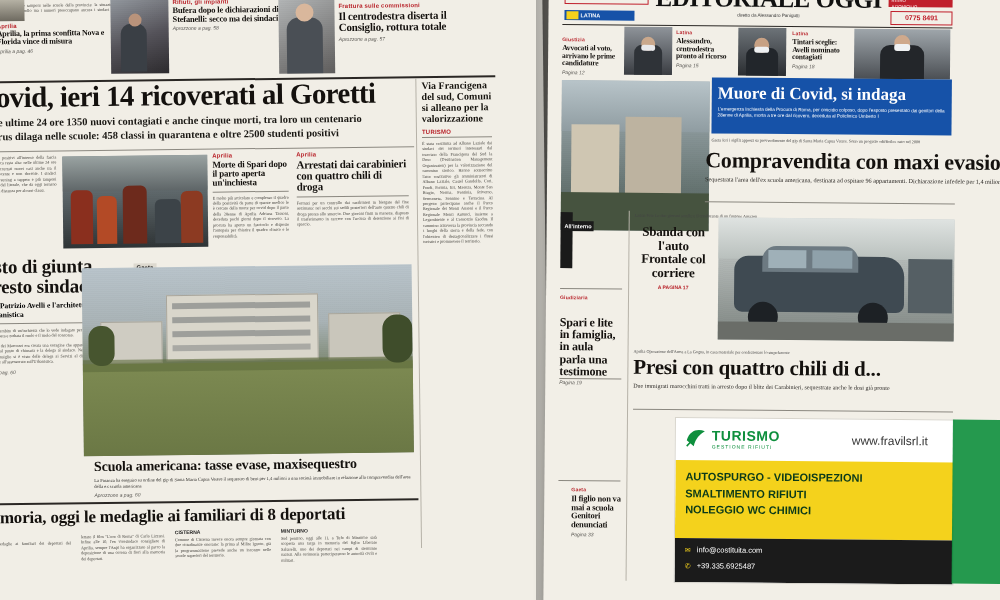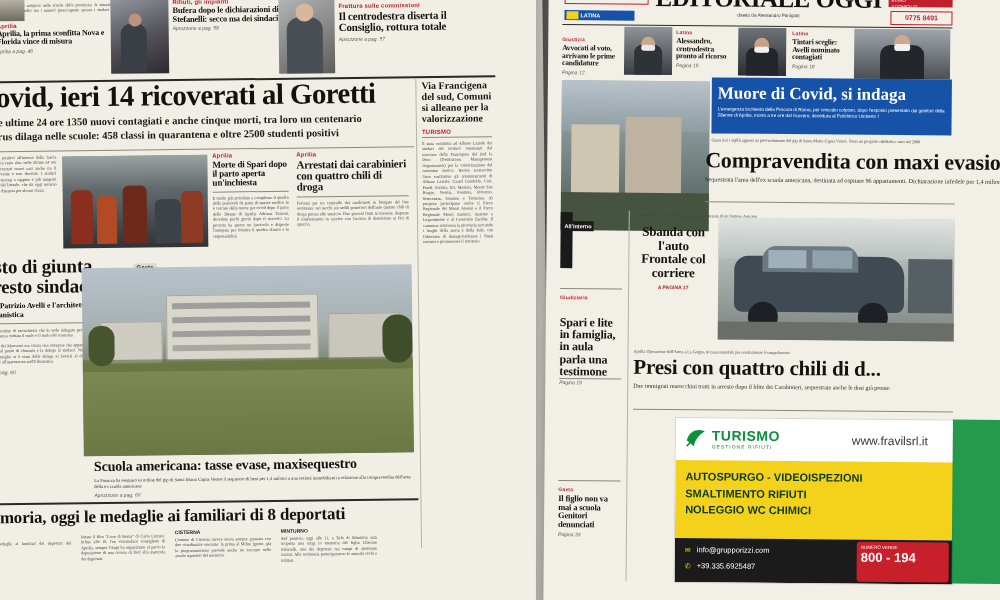--- a/index.html
+++ b/index.html
@@ -291,21 +291,21 @@
 
     <div class="blk" style="left:14px;top:306px;width:62px;">
       <div class="kicker" style="font-size:5px;">Giudiziaria</div>
       <div class="hl serif" style="font-size:12px;margin-top:16px;">Spari e lite in famiglia, in aula parla una testimone</div>
       <div class="pagina" style="margin-top:2px;">Pagina 19</div>
     </div>
     <div class="rule2" style="position:absolute;left:14px;top:390px;width:62px;"></div>
 
     <div class="rule2" style="position:absolute;left:14px;top:492px;width:62px;"></div>
 
-    <div class="blk" style="left:14px;top:498px;width:62px;">
+    <div class="blk" style="left:27px;top:498px;width:62px;">
       <div class="kicker" style="font-size:5px;">Gaeta</div>
       <div class="hl serif" style="font-size:8.5px;margin-top:2px;">Il figlio non va mai a scuola Genitori denunciati</div>
       <div class="pagina" style="margin-top:2px;">Pagina 33</div>
     </div>
 
     <div class="col-rule" style="left:82px;top:222px;height:370px;"></div>
 
     <div class="blk" style="left:88px;top:224px;width:316px;">
       <div class="xtiny" style="color:#444;">Latina Fere Le due giovani sorelle e il conducente di un furgone Amazon</div>
     </div>
@@ -350,28 +350,24 @@
       <div class="sans" style="position:absolute;left:176px;top:14px;font-size:12px;color:#333;">www.fravilsrl.it</div>
 
       <div class="ylw" style="position:absolute;left:0;top:42px;width:278px;height:78px;">
         <div class="sans" style="font-size:11px;font-weight:bold;color:#0b3a1a;white-space:pre-line;padding:8px 10px;line-height:1.5;">AUTOSPURGO - VIDEOISPEZIONI
 SMALTIMENTO RIFIUTI
 NOLEGGIO WC CHIMICI</div>
       </div>
 
       <div style="position:absolute;left:0;top:120px;width:278px;height:44px;background:#1b1b1b;">
         <span class="sans" style="position:absolute;left:10px;top:8px;font-size:7px;color:#f4d21c;">✉</span>
-        <div class="sans" style="position:absolute;left:22px;top:7px;font-size:7.5px;color:#fff;">info@grupporizzi.com</div>
+        <div class="sans" style="position:absolute;left:22px;top:7px;font-size:7.5px;color:#fff;">info@costituita.com</div>
         <span class="sans" style="position:absolute;left:10px;top:24px;font-size:7px;color:#f4d21c;">✆</span>
         <div class="sans" style="position:absolute;left:22px;top:23px;font-size:7.5px;color:#fff;">+39.335.6925487</div>
 
-        <div style="position:absolute;right:4px;top:2px;width:92px;height:40px;background:#c8202a;border-radius:3px;">
-          <div class="sans" style="font-size:4.5px;color:#fff;padding:3px 4px 0;">NUMERO VERDE</div>
-          <div class="sans" style="font-size:13px;font-weight:bold;color:#fff;padding:0 4px;">800 - 194</div>
-        </div>
       </div>
     </div>
 
     <div class="adbox grn" style="left:408px;top:428px;width:60px;height:164px;opacity:.9;"></div>
 
   </div>
 
 </div>
 
 </body></html>

